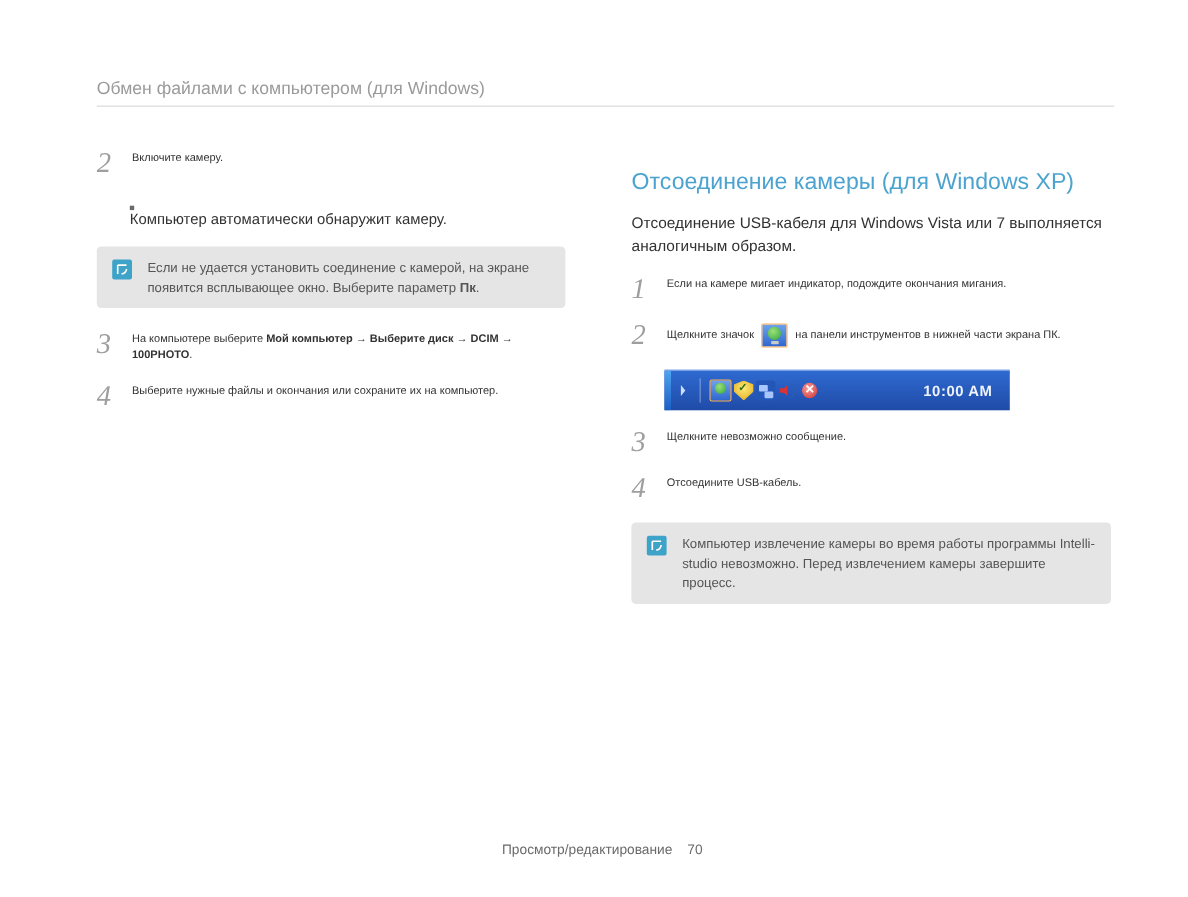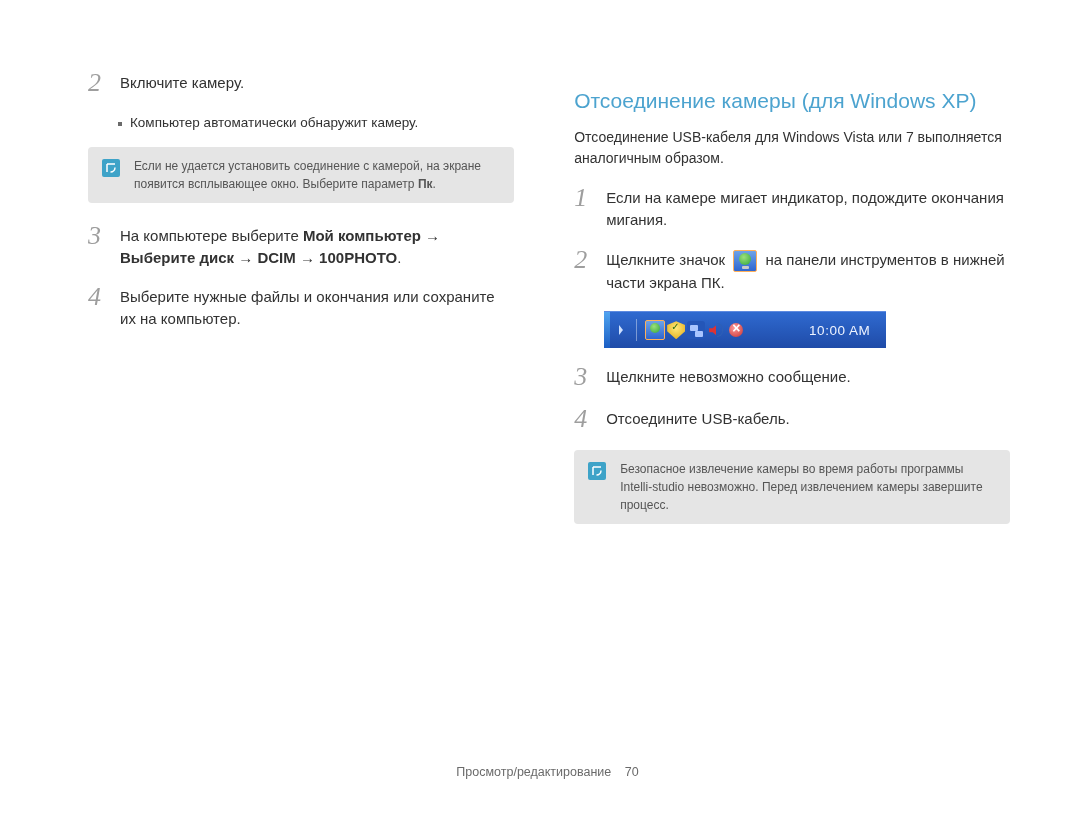--- a/index.html
+++ b/index.html
@@ -36,24 +36,24 @@
   .step-num {
     font-family: Georgia, "Times New Roman", serif;
     font-style: italic;
     font-size: 26px;
     color: #9e9e9e;
     min-width: 26px;
     line-height: 1;
     margin-top: -2px;
     margin-right: 6px;
   }
-  .step-body { font-size: 15px; line-height: 1.45; flex: 1; }
+  .step-body { font-size: 10px; line-height: 1.45; flex: 1; }
   .step-body b { font-weight: bold; }
 
-  .sub-bullet { display: flex; margin: 6px 0 14px 30px; }
+  .sub-bullet { display: flex; margin: 6px 0 14px 30px; flex-direction: column; }
   .sub-bullet .dot {
     width: 4px; height: 4px; background: #6a6a6a;
     border-radius: 0; margin-top: 8px; margin-right: 8px;
     flex-shrink: 0;
   }
   .sub-bullet .txt { font-size: 13.5px; line-height: 1.4; }
 
   .note-box {
     display: flex;
     align-items: flex-start;
@@ -106,27 +106,28 @@
     content: "";
     position: absolute;
     width: 7px; height: 3px;
     background: #c9c9c9;
     bottom: 2px; left: 8px;
     border-radius: 1px;
   }
 
   .tray {
     margin: 4px 0 18px 30px;
-    width: 282px; height: 36px;
+    width: 314px; height: 36px;
     background: linear-gradient(#2f6ad0, #1f4ba8);
     border-top: 1px solid #5d8ae0;
     display: flex; align-items: center;
     color: #fff;
     position: relative;
     overflow: hidden;
+    font-weight: bold;
   }
   .tray-sep { width: 1px; height: 22px; background: rgba(255,255,255,.4); margin: 0 6px; }
   .tray-start {
     width: 6px; height: 36px;
     background: linear-gradient(#4fa4f0, #1b5ec4);
     margin-right: 2px;
   }
   .tray-arrow {
     width: 18px; height: 36px; display:flex; align-items:center; justify-content:center;
   }
@@ -198,20 +199,21 @@
     font-size: 12.5px;
     color: #6a6a6a;
   }
   .footer .pn { margin-left: 10px; }
 </style>
 </head>
 <body>
 
 <div class="page">
 
+  <div class="page-header">Обмен файлами с компьютером (для Windows)</div>
 
   <div class="columns">
 
     <div class="col">
 
       <div class="step-block">
         <div class="step-num">2</div>
         <div class="step-body">Включите камеру.</div>
       </div>
 
@@ -289,21 +291,21 @@
         <div class="step-num">4</div>
         <div class="step-body">Отсоедините USB-кабель.</div>
       </div>
 
       <div class="note-box">
         <div class="note-icon">
           <svg viewBox="0 0 24 24" fill="none" stroke="#fff" stroke-width="3">
             <path d="M4 4 L20 4 M4 4 L4 20 M11 20 a9 9 0 0 0 9 -9"></path>
           </svg>
         </div>
-        <div class="note-text">Безопасное извлечение камеры во время работы программы Intelli-studio невозможно. Перед извлечением камеры завершите процесс.</div>
+        <div class="note-text">Компьютер извлечение камеры во время работы программы Intelli-studio невозможно. Перед извлечением камеры завершите процесс.</div>
       </div>
     </div>
   </div>
 
   <div class="footer">
     <span>Просмотр/редактирование</span>
     <span class="pn">70</span>
   </div>
 </div>
 

